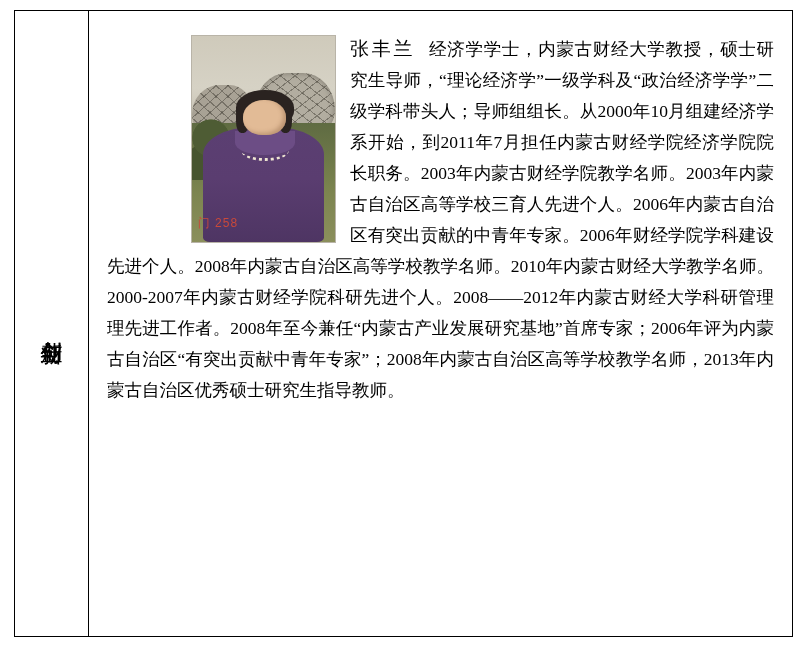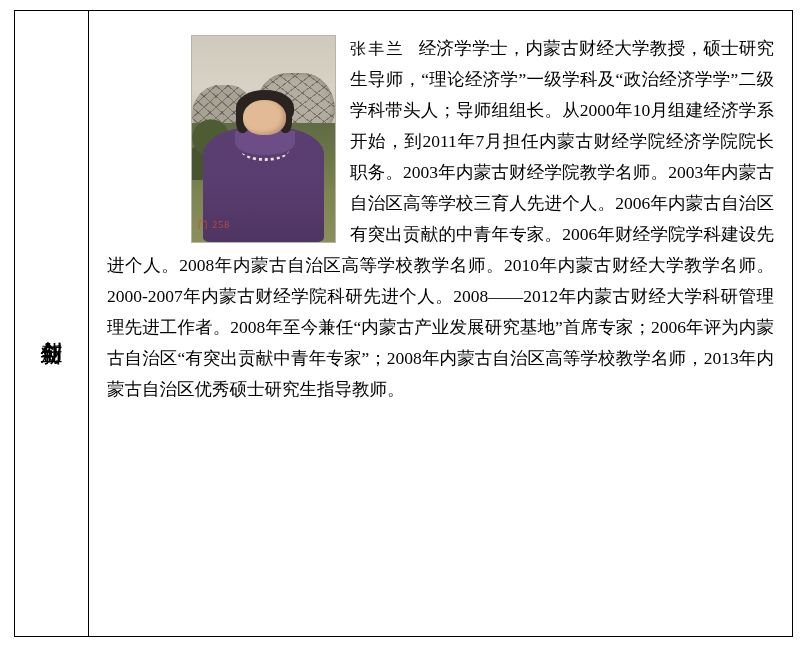--- a/index.html
+++ b/index.html
@@ -162,35 +162,35 @@
   .ph-necklace {
     position: absolute;
     left: 34%; top: 50%; width: 34%; height: 9%;
     border-bottom: 3px dotted #efe6d2;
     border-radius: 0 0 50% 50%;
   }
   .ph-watermark {
     position: absolute;
     left: 4%;
     bottom: 5%;
-    font-family: Liberation Serif, serif;
-    font-size: 10px;
+    font-family: Liberation Sans, sans-serif;
+    font-size: 12px;
     color: #c9493a;
     letter-spacing: 1px;
     white-space: nowrap;
   }
 
   .body-text {
     font-size: 17.5px;
     line-height: 31px;
     text-align: justify;
     text-justify: inter-ideograph;
   }
   .name {
-    font-size: 16px;
+    font-size: 19px;
     letter-spacing: 2px;
     margin-right: 14px;
   }
   .p-indent {
     text-indent: 36px;
   }
   .para2 {
     margin-top: 0;
   }
 </style>

